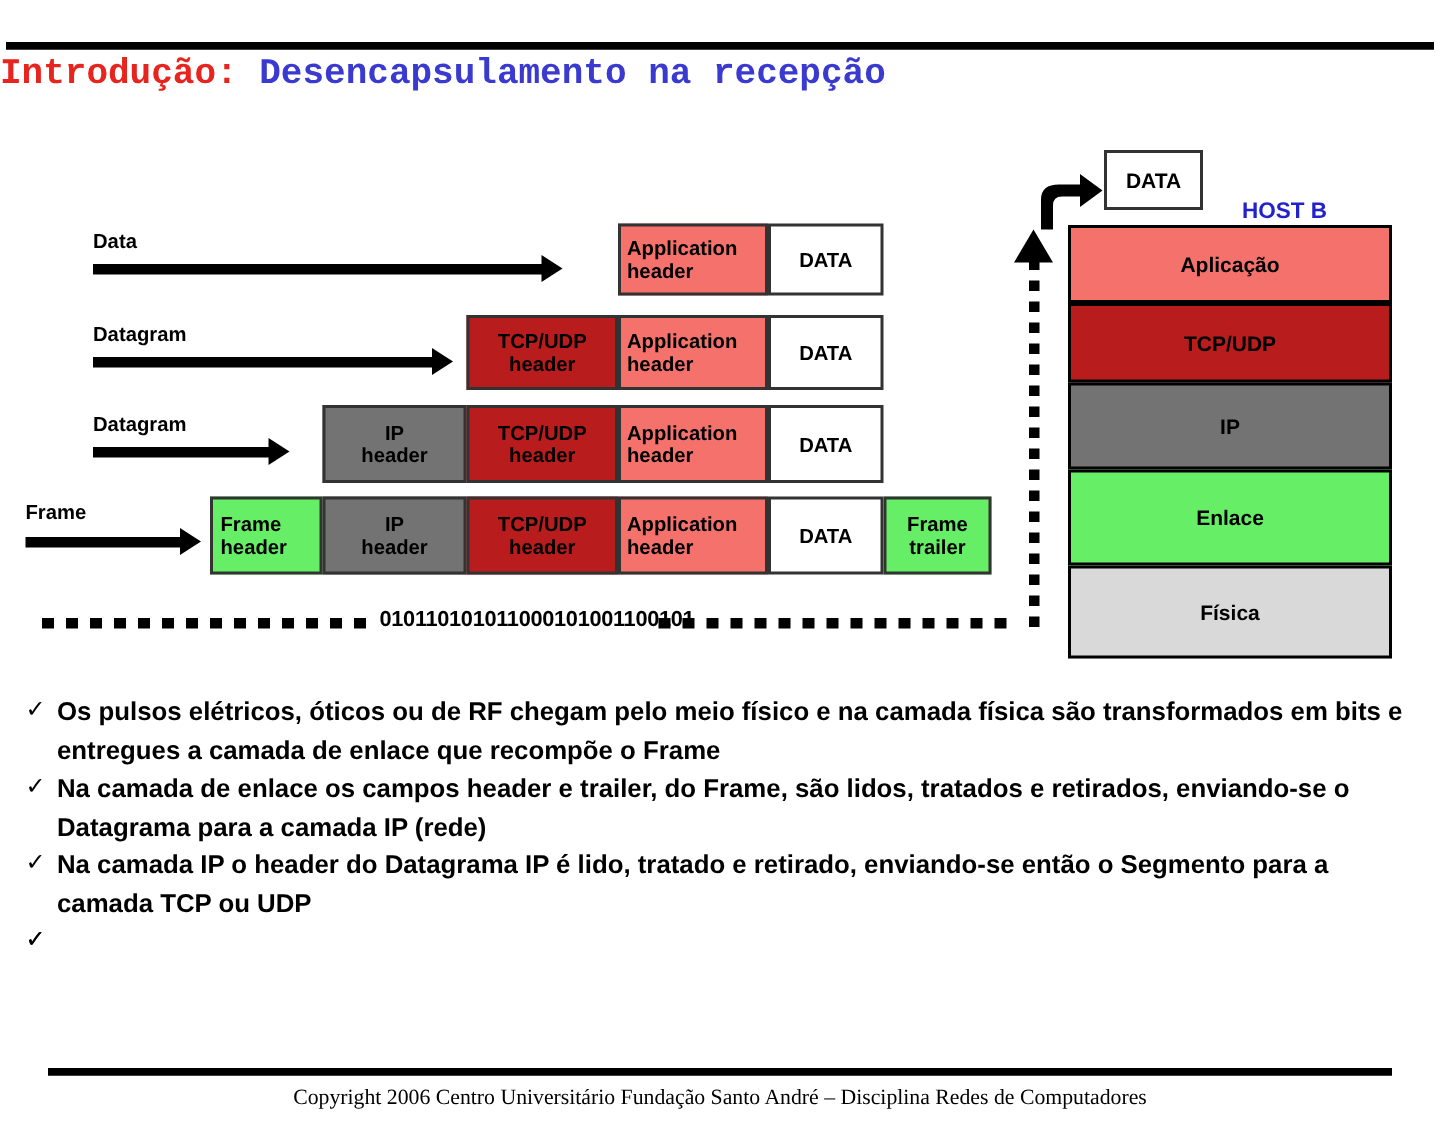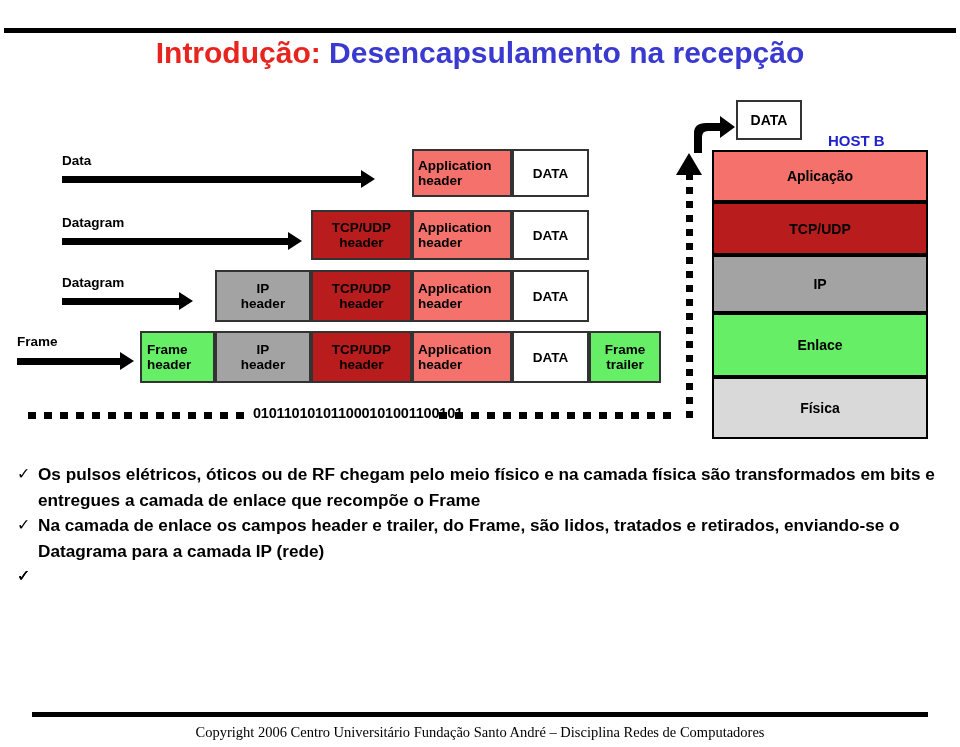--- a/index.html
+++ b/index.html
@@ -37,24 +37,23 @@
     height: 4px;
     background: #000;
     border-bottom: 1px solid #000;
   }
 
   
   #page-title {
     position: absolute;
     top: 36px;
     left: 0; right: 0;
-    text-align: center;
-    font-family: Liberation Sans, sans-serif;
-    font-weight: bold;
-    font-size: 30px;
+    font-family: Liberation Mono, monospace;
+    font-weight: bold;
+    font-size: 24px;
     white-space: nowrap;
   }
   #page-title .t-red { color: #e8241f; }
   #page-title .t-blue { color: #3a3ad0; }
 
   
   #diagram {
     position: absolute;
     top: 95px; left: 0;
     width: 960px;
@@ -71,21 +70,21 @@
     text-align: center;
     font-weight: bold;
     font-size: 13.5px;
     line-height: 15px;
     color: #000;
     white-space: pre-line;
   }
   .c-white { background: #ffffff; }
   .c-salmon { background: #f4726b; }
   .c-pink  { background: #b91c1c; }
-  .c-yellow{ background: #a3a3a3; }
+  .c-yellow{ background: #737373; }
   .c-green { background: #66ee66; }
   .c-gray  { background: #d9d9d9; }
 
   .rowlabel {
     position: absolute;
     font-weight: bold;
     font-size: 13.5px;
     color: #000;
     white-space: nowrap;
   }
@@ -323,20 +322,21 @@
   <div class="bullet">
     <span class="tick">✓</span>
     <span>Os pulsos elétricos, óticos ou de RF chegam pelo meio físico e na camada física são transformados em bits e entregues a camada de enlace que recompõe o Frame</span>
   </div>
   <div class="bullet">
     <span class="tick">✓</span>
     <span>Na camada de enlace os campos header e trailer, do Frame,  são lidos, tratados e retirados, enviando-se o Datagrama para a camada IP (rede)</span>
   </div>
   <div class="bullet">
     <span class="tick">✓</span>
+    <span>Na camada IP o header do Datagrama IP é lido, tratado e retirado, enviando-se então o Segmento para a camada TCP ou UDP</span>
   </div>
   <div class="bullet">
     <span class="tick">✓</span>
   </div>
   <div class="bullet">
     <span class="tick">✓</span>
   </div>
 </div>
 
 <div id="footer-rule"></div>

